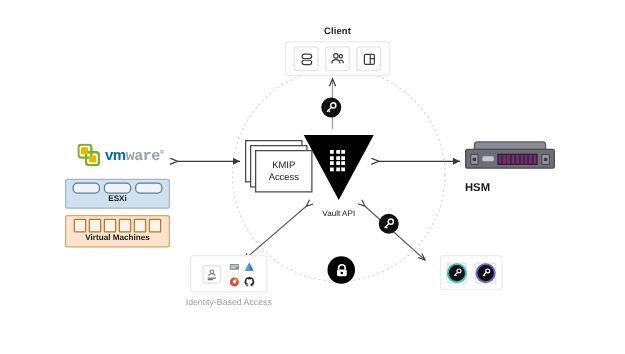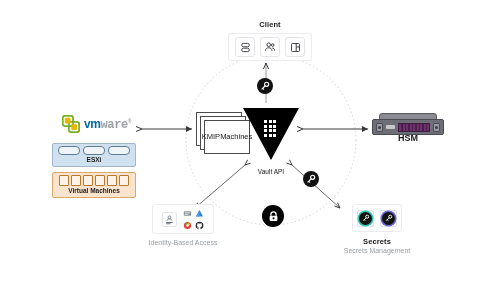--- a/index.html
+++ b/index.html
@@ -80,21 +80,21 @@
 
   
   #kmip { left: 196px; top: 112px; width: 56px; height: 44px; }
   .kmip-card {
     position: absolute; width: 46px; height: 34px;
     background: #ffffff; border: 1px solid #4a4a4a;
   }
   #kmip-c1 { left: 0px;  top: 0px; }
   #kmip-c2 { left: 4px;  top: 4px; }
   #kmip-c3 { left: 8px;  top: 8px;
-    display: flex; align-items: center; justify-content: center; }
+    display: flex; flex-direction: column; align-items: center; justify-content: center; }
   .kmip-line { font-size: 7.5px; color: #1a1a1a; line-height: 1.35; }
 
   
   #vault { left: 243px; top: 108px; width: 56px; height: 56px; }
   #vault-tri {
     width: 0; height: 0;
     border-left: 28px solid transparent;
     border-right: 28px solid transparent;
     border-top: 52px solid #000000;
   }
@@ -117,21 +117,21 @@
     position: absolute; left: 0px; top: 6px; width: 72px; height: 16px;
     background: #6e6e77; border: 1px solid #4b4b53; border-radius: 2px;
     display: flex; align-items: center; padding: 0 3px; gap: 3px;
   }
   .hsm-ear { width: 7px; height: 9px; background: #9a9aa2; border: 1px solid #4b4b53; border-radius: 1px;
     display:flex; align-items:center; justify-content:center; }
   .hsm-ear i { display:block; width:3px; height:3px; border-radius:50%; background:#3a3a42; }
   #hsm-slot { width: 9px; height: 4px; background: #c7c7cf; border-radius: 1px; }
   #hsm-vent { flex: 1; height: 9px; background: #5e2a5e; border: 1px solid #3d1c3d;
     background-image: repeating-linear-gradient(90deg, #6e316e 0 2px, #4a214a 2px 3.5px); }
-  #hsm-label { left: 372px; top: 133px; width: 72px; font-size: 9px; font-weight: bold; color: #1a1a1a; text-align: center; }
+  #hsm-label { left: 372px; top: 145px; width: 72px; font-size: 9px; font-weight: bold; color: #1a1a1a; }
 
   
   #auth-card {
     left: 152px; top: 204px; width: 62px; height: 30px;
     background: #fff; border: 1px solid #ececf0; border-radius: 3px;
     display: flex; align-items: center; justify-content: center; gap: 5px;
   }
   #auth-id {
     width: 15px; height: 15px; border: 1px solid #e4e4e9; border-radius: 2px;
     background: #fff; display: flex; align-items: center; justify-content: center;
@@ -264,21 +264,21 @@
       <div class="vm-chip"></div>
     </div>
     <div id="vm-text">Virtual Machines</div>
   </div>
 
   <div class="abs" id="kmip">
     <div class="kmip-card" id="kmip-c1"></div>
     <div class="kmip-card" id="kmip-c2"></div>
     <div class="kmip-card" id="kmip-c3">
       <div class="kmip-line">KMIP</div>
-      <div class="kmip-line">Machines</div>
+      <div class="kmip-line">Access</div>
     </div>
   </div>
 
   <div class="abs" id="vault">
     <div id="vault-tri"></div>
     <div id="vault-grid">
       <div class="vg"></div>
         <div class="vg"></div>
         <div class="vg"></div>
       <div class="vg"></div>
@@ -377,18 +377,14 @@
     </div>
     <div class="secret-tile">
       <div class="secret-dot" style="box-shadow:0 0 0 1.5px #6b63d6;">
         <svg width="8" height="8" viewBox="0 0 16 16">
           <circle cx="10.4" cy="5.4" r="3.1" fill="none" stroke="#fff" stroke-width="1.8"></circle>
           <path d="M8.3 7.6 L3.4 12.6 M4.5 11.5 L5.8 12.9" stroke="#fff" stroke-width="1.8" fill="none" stroke-linecap="round"></path>
         </svg>
       </div>
     </div>
   </div>
-  <div class="abs" id="secrets-text">
-    <div class="lbl-title">Secrets</div>
-    <div class="lbl-sub">Secrets Management</div>
-  </div>
 
 </div>
 
 </body></html>

